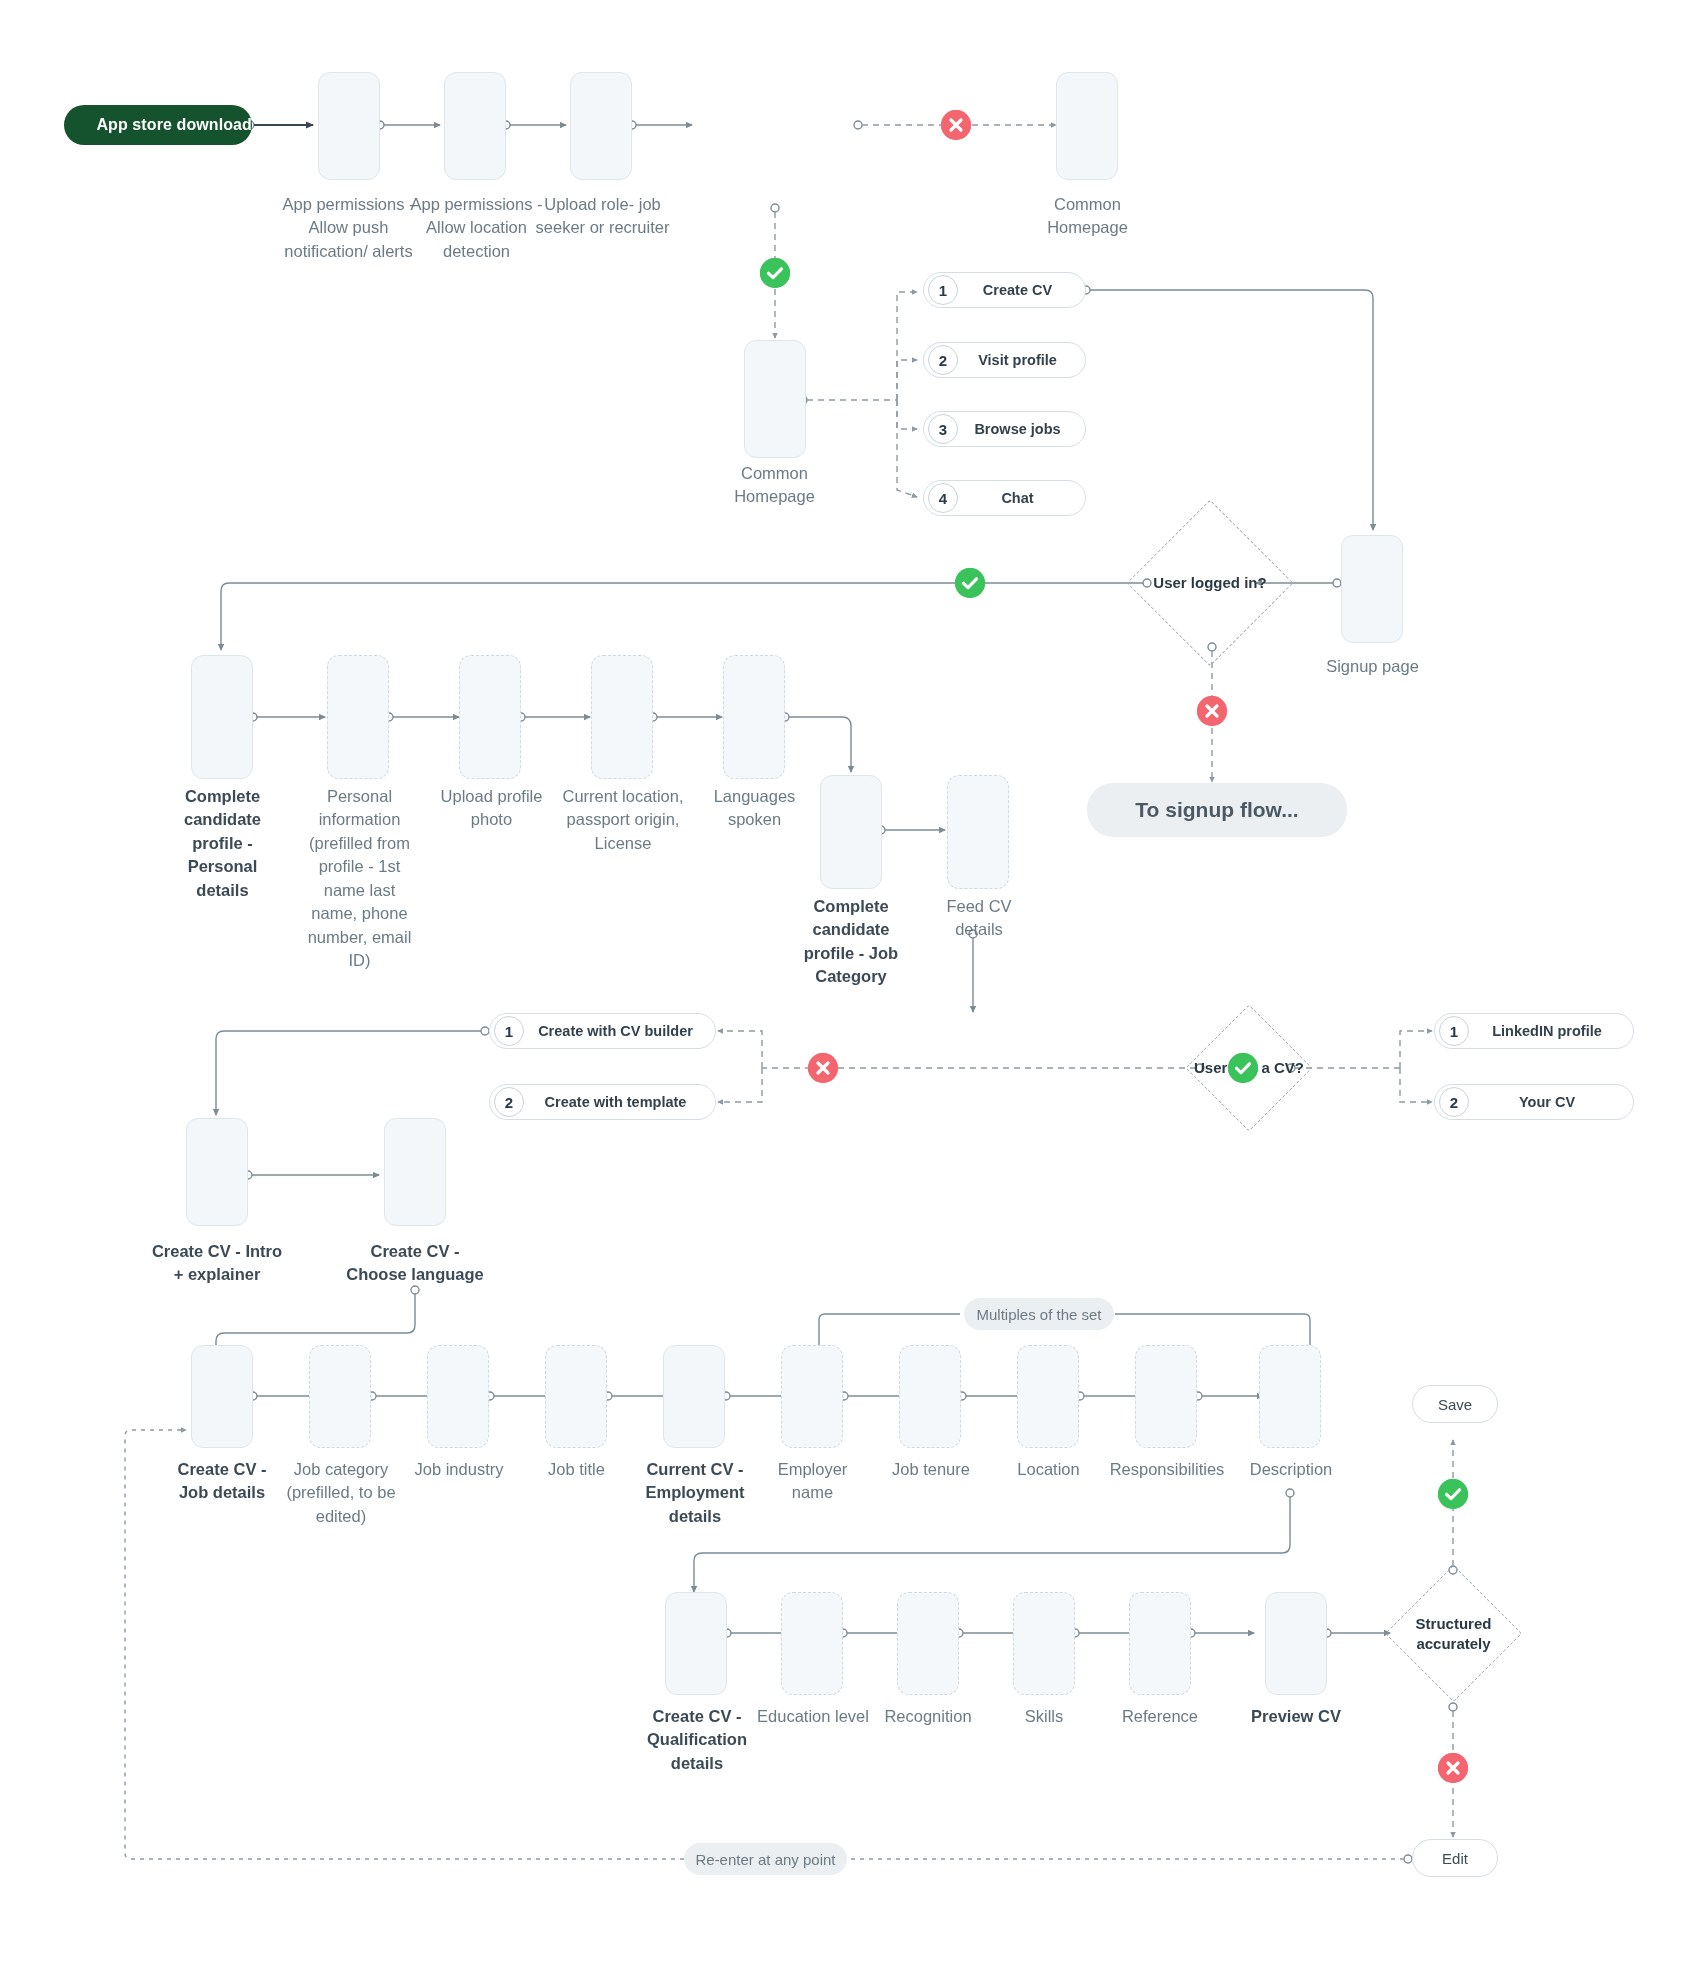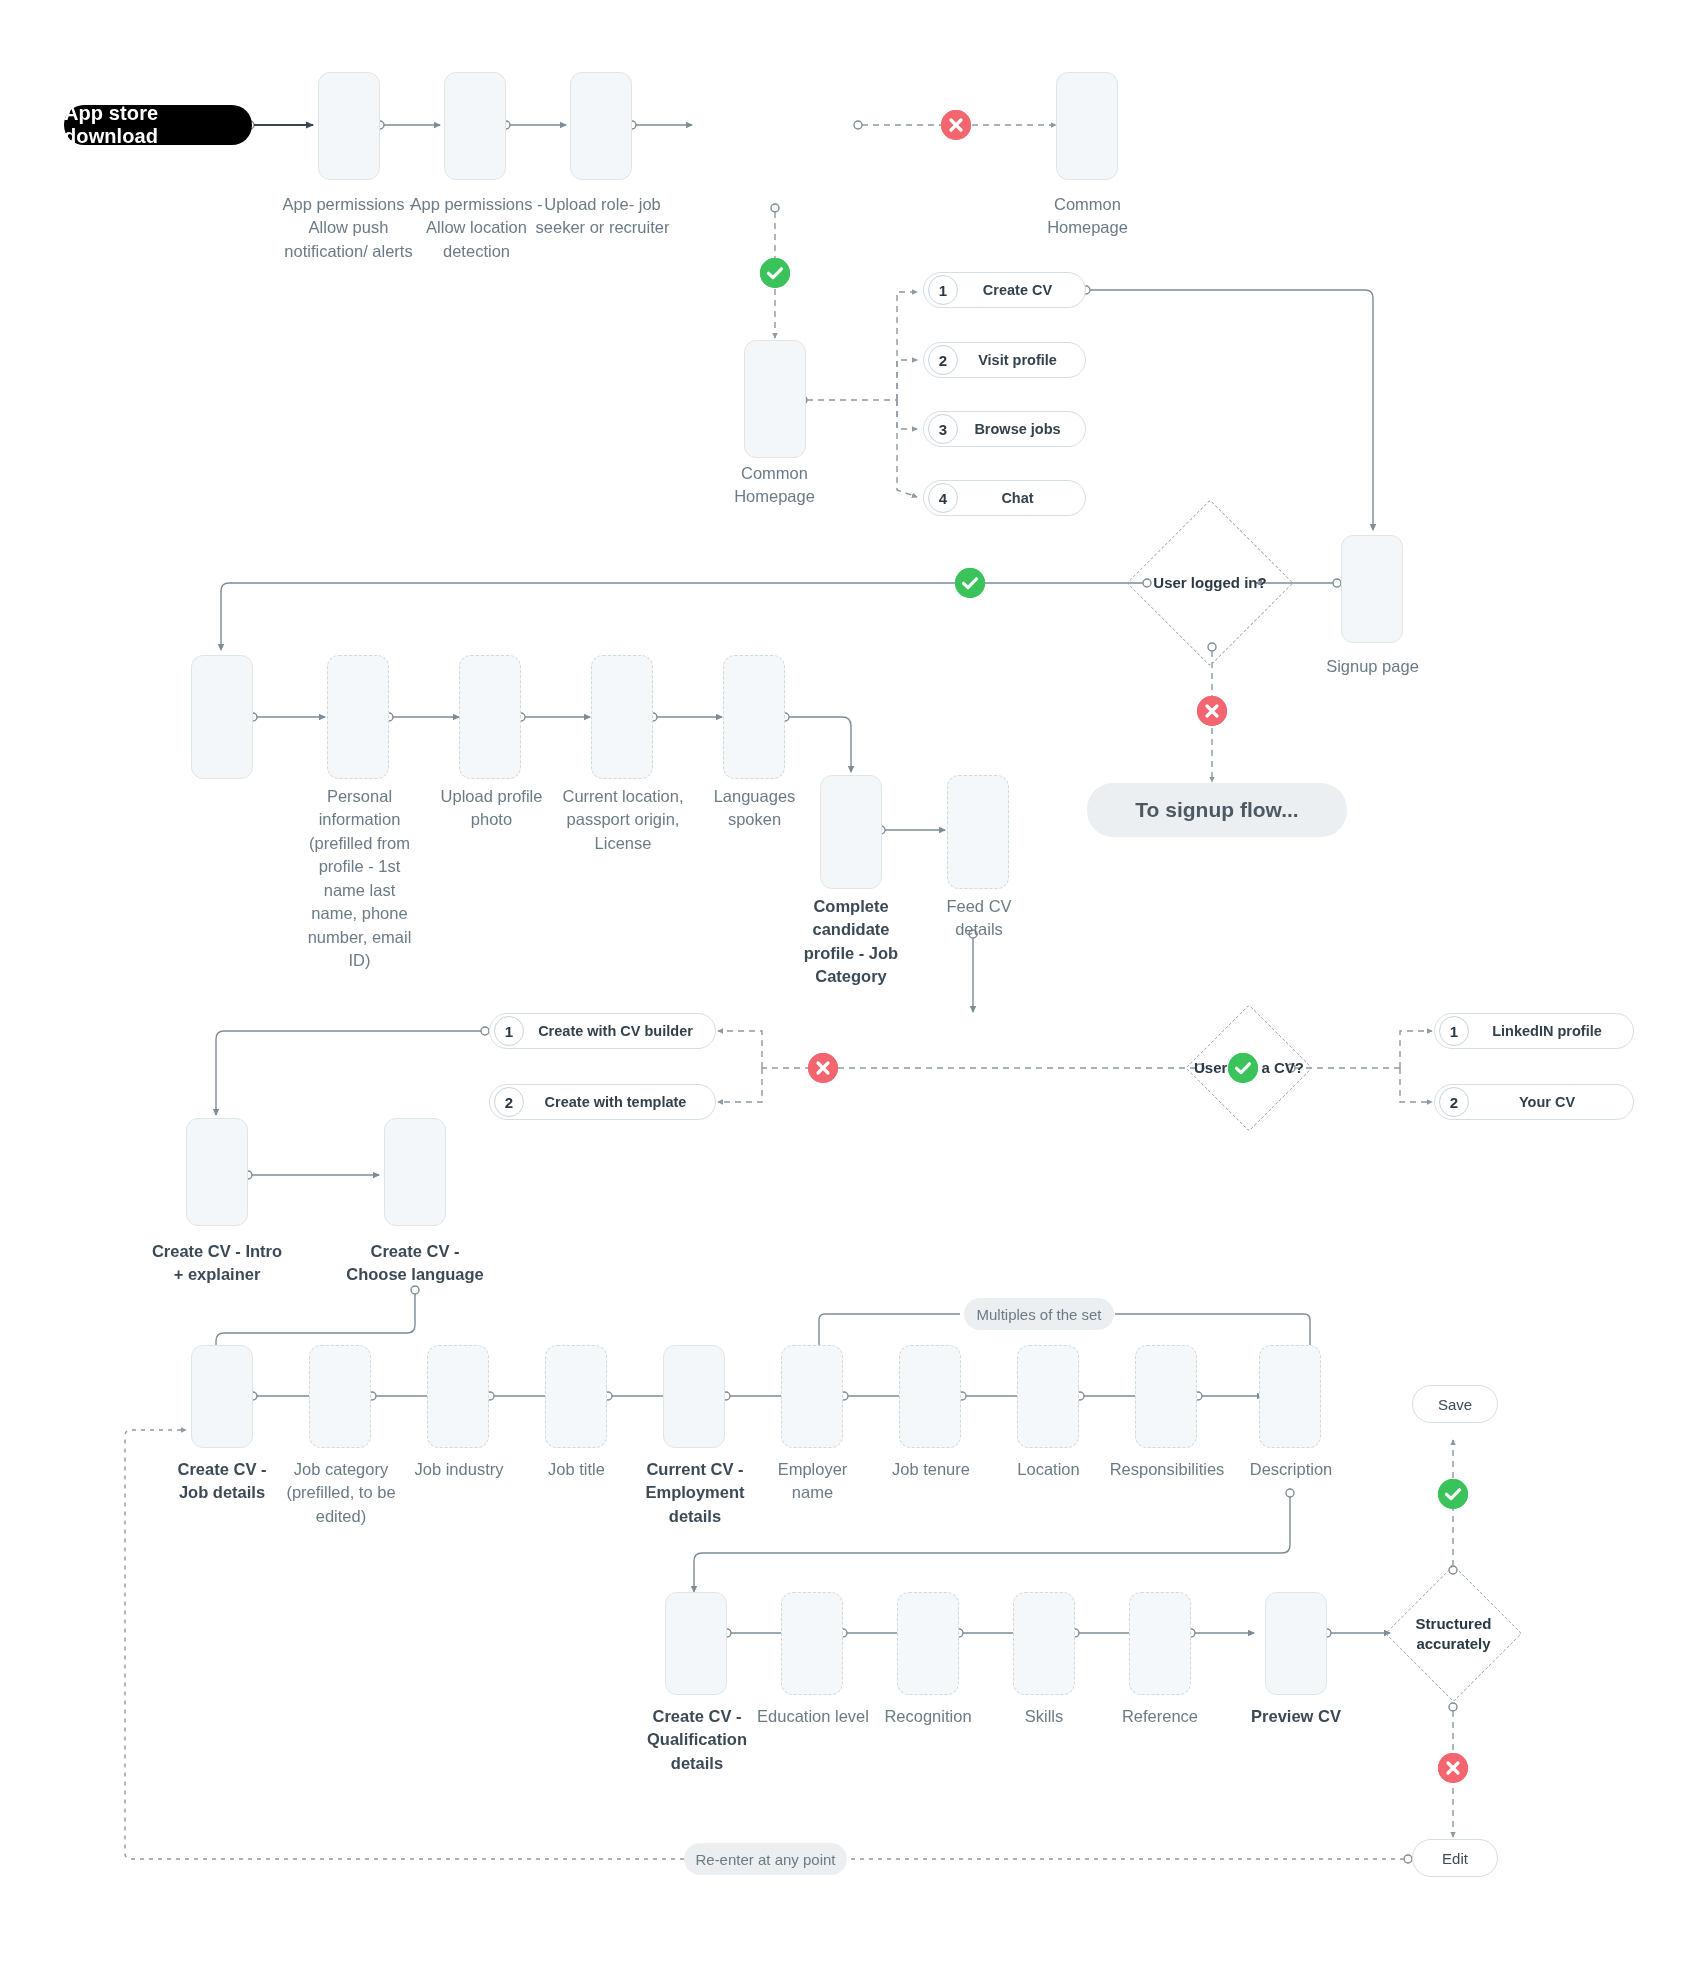--- a/index.html
+++ b/index.html
@@ -50,28 +50,28 @@
     font-family: "Liberation Sans", sans-serif;
   }
   .caption.bold {
     color: #3c4a55;
     font-weight: bold;
   }
 
   
   .start-pill {
     position: absolute;
-    background: #000000;
+    background: #14532d;
     color: #ffffff;
     border-radius: 22px;
-    font-size: 20px;
+    font-size: 16px;
     font-weight: bold;
     display: flex;
     align-items: center;
-    justify-content: flex-start;
+    justify-content: flex-end;
     letter-spacing: .1px;
     box-sizing: border-box;
   }
 
   
   .note-pill {
     position: absolute;
     background: #eceff1;
     color: #55636d;
     border-radius: 26px;
@@ -398,20 +398,21 @@
       <circle cx="15" cy="15" r="15" fill="#f4666f"></circle>
       <path d="M10,10 L20,20 M20,10 L10,20" stroke="#ffffff" stroke-width="3.2" stroke-linecap="round"></path>
     </svg>
   </div>
 
   <div class="note-pill big" style="left:1087px; top:783px; width:260px; height:54px;">
     <span>To signup flow...</span>
   </div>
 
   <div class="screen" style="left:191px; top:655px; width:62px; height:124px;"></div>
+  <div class="caption bold" style="left:165px; top:785px; width:115px;">Complete candidate profile - Personal details</div>
 
   <div class="screen dashed" style="left:327px; top:655px; width:62px; height:124px;"></div>
   <div class="caption" style="left:302px; top:785px; width:115px;">Personal information (prefilled from profile - 1st name last name, phone number, email ID)</div>
 
   <div class="screen dashed" style="left:459px; top:655px; width:62px; height:124px;"></div>
   <div class="caption" style="left:429px; top:785px; width:125px;">Upload profile photo</div>
 
   <div class="screen dashed" style="left:591px; top:655px; width:62px; height:124px;"></div>
   <div class="caption" style="left:562px; top:785px; width:122px;">Current location, passport origin, License</div>
 

